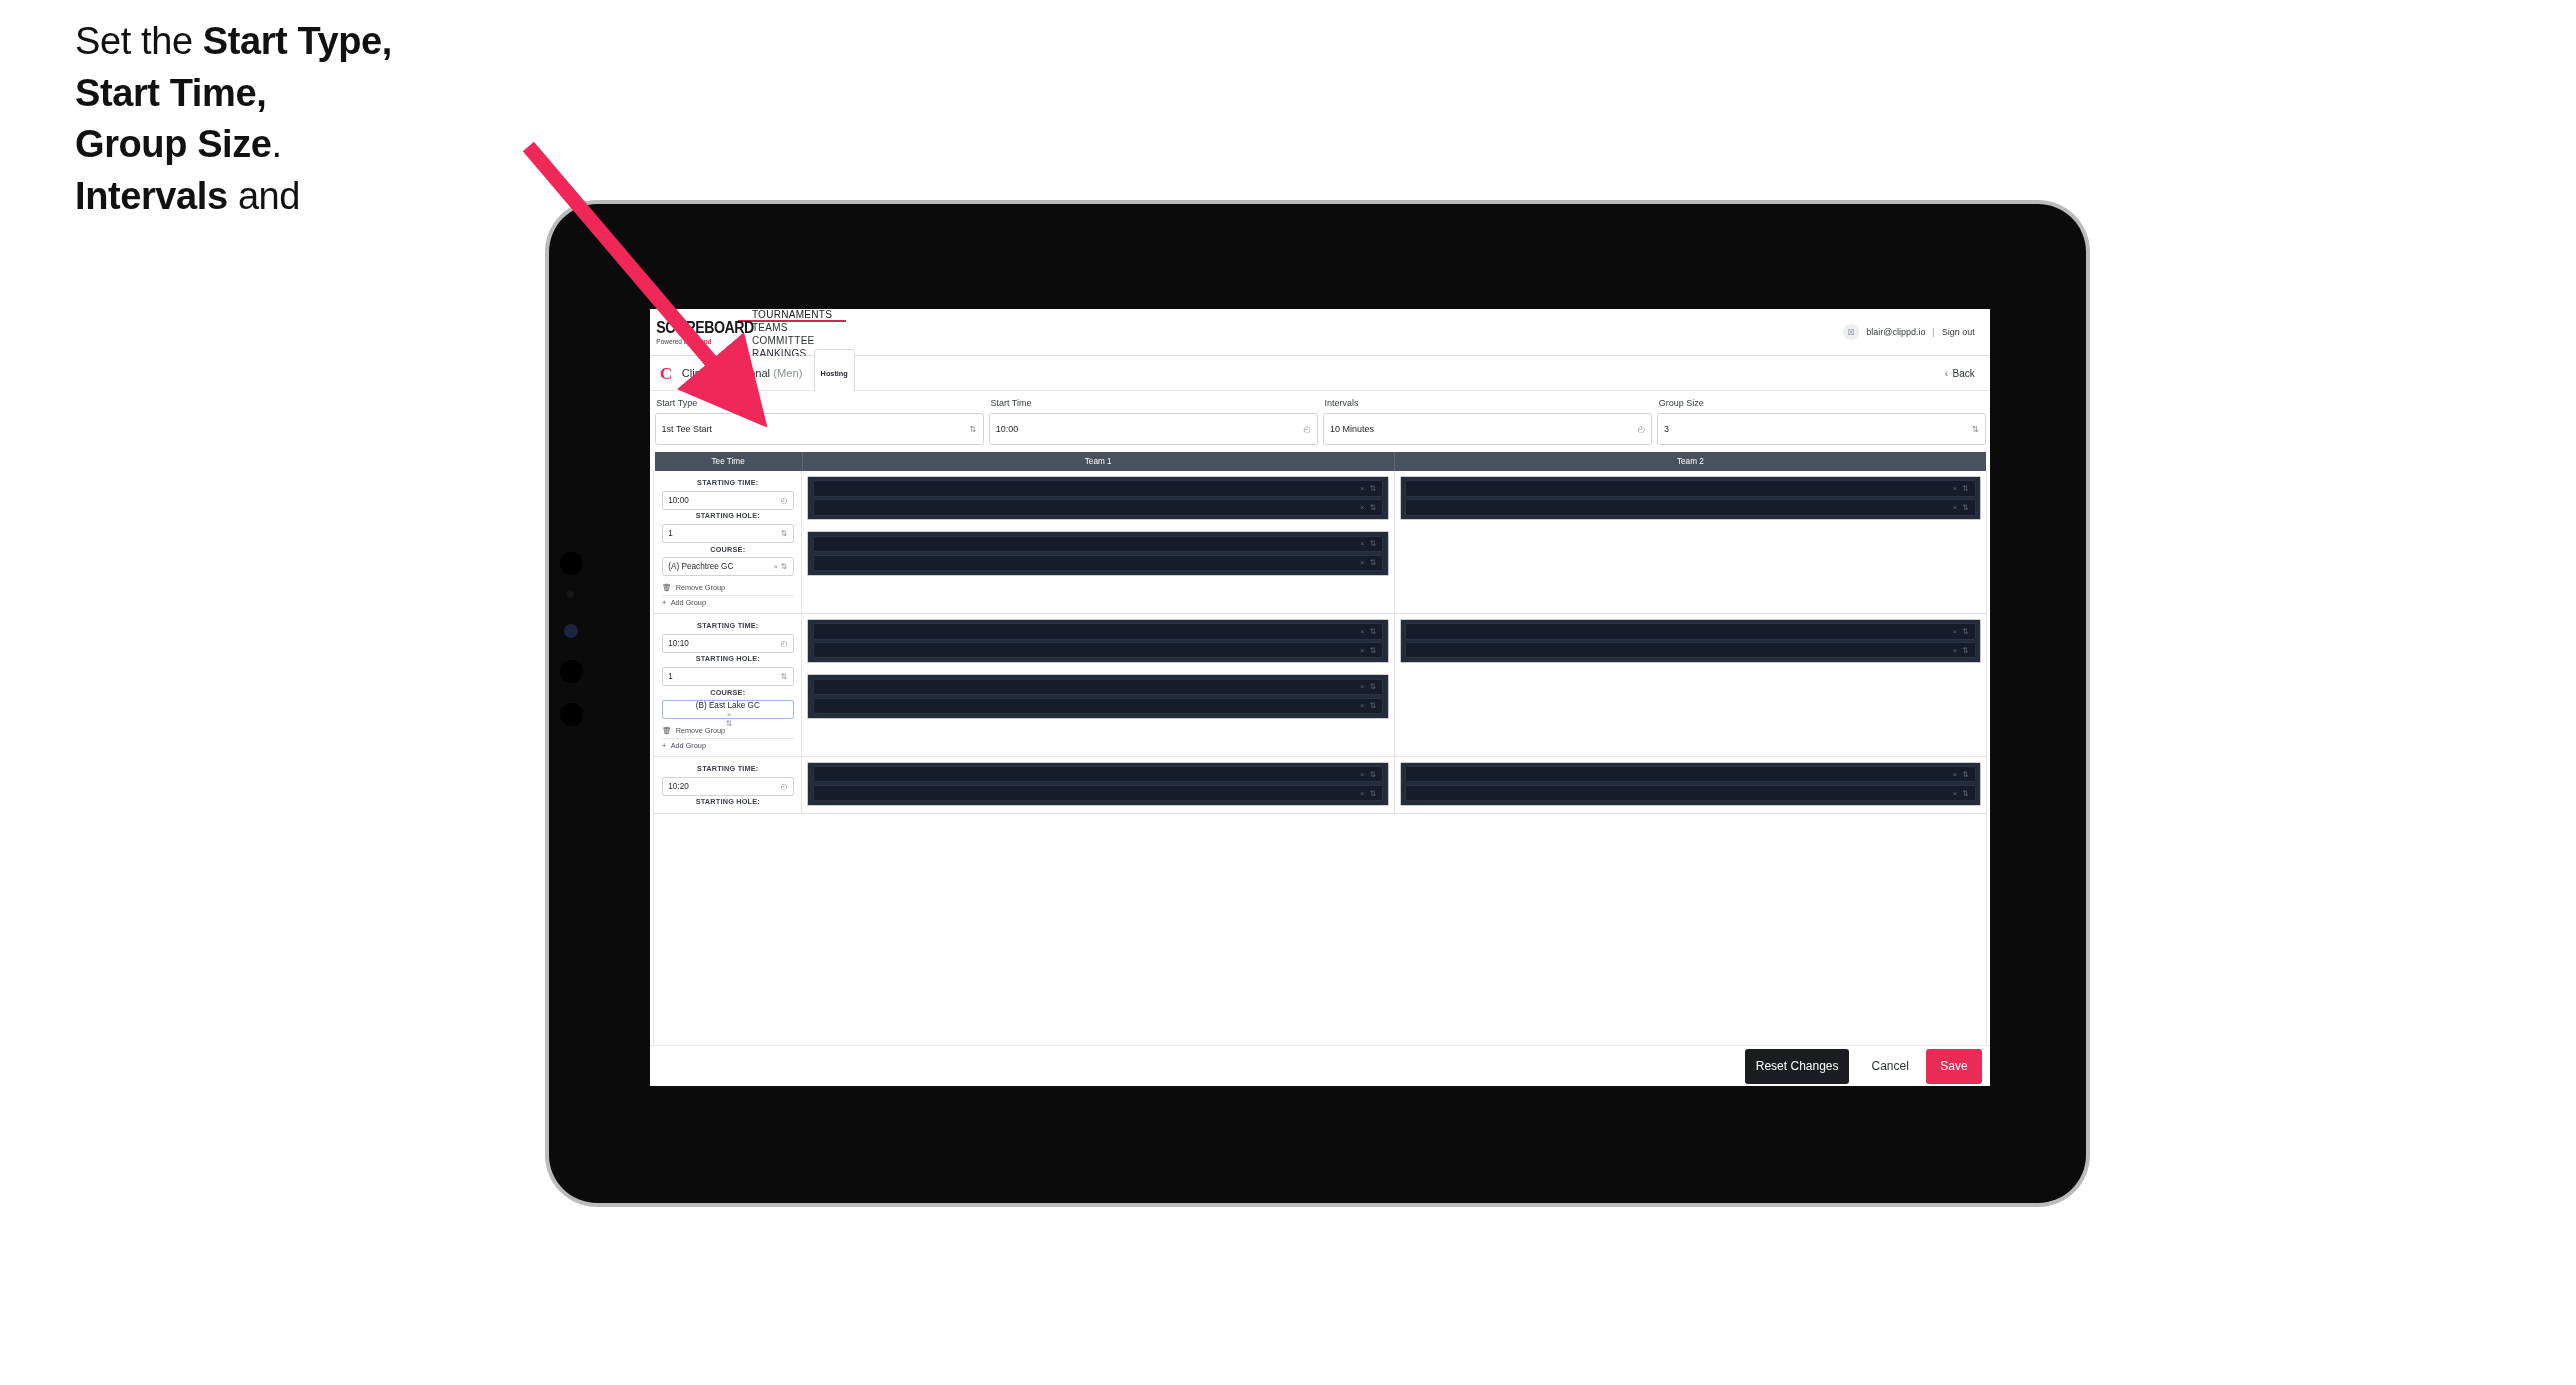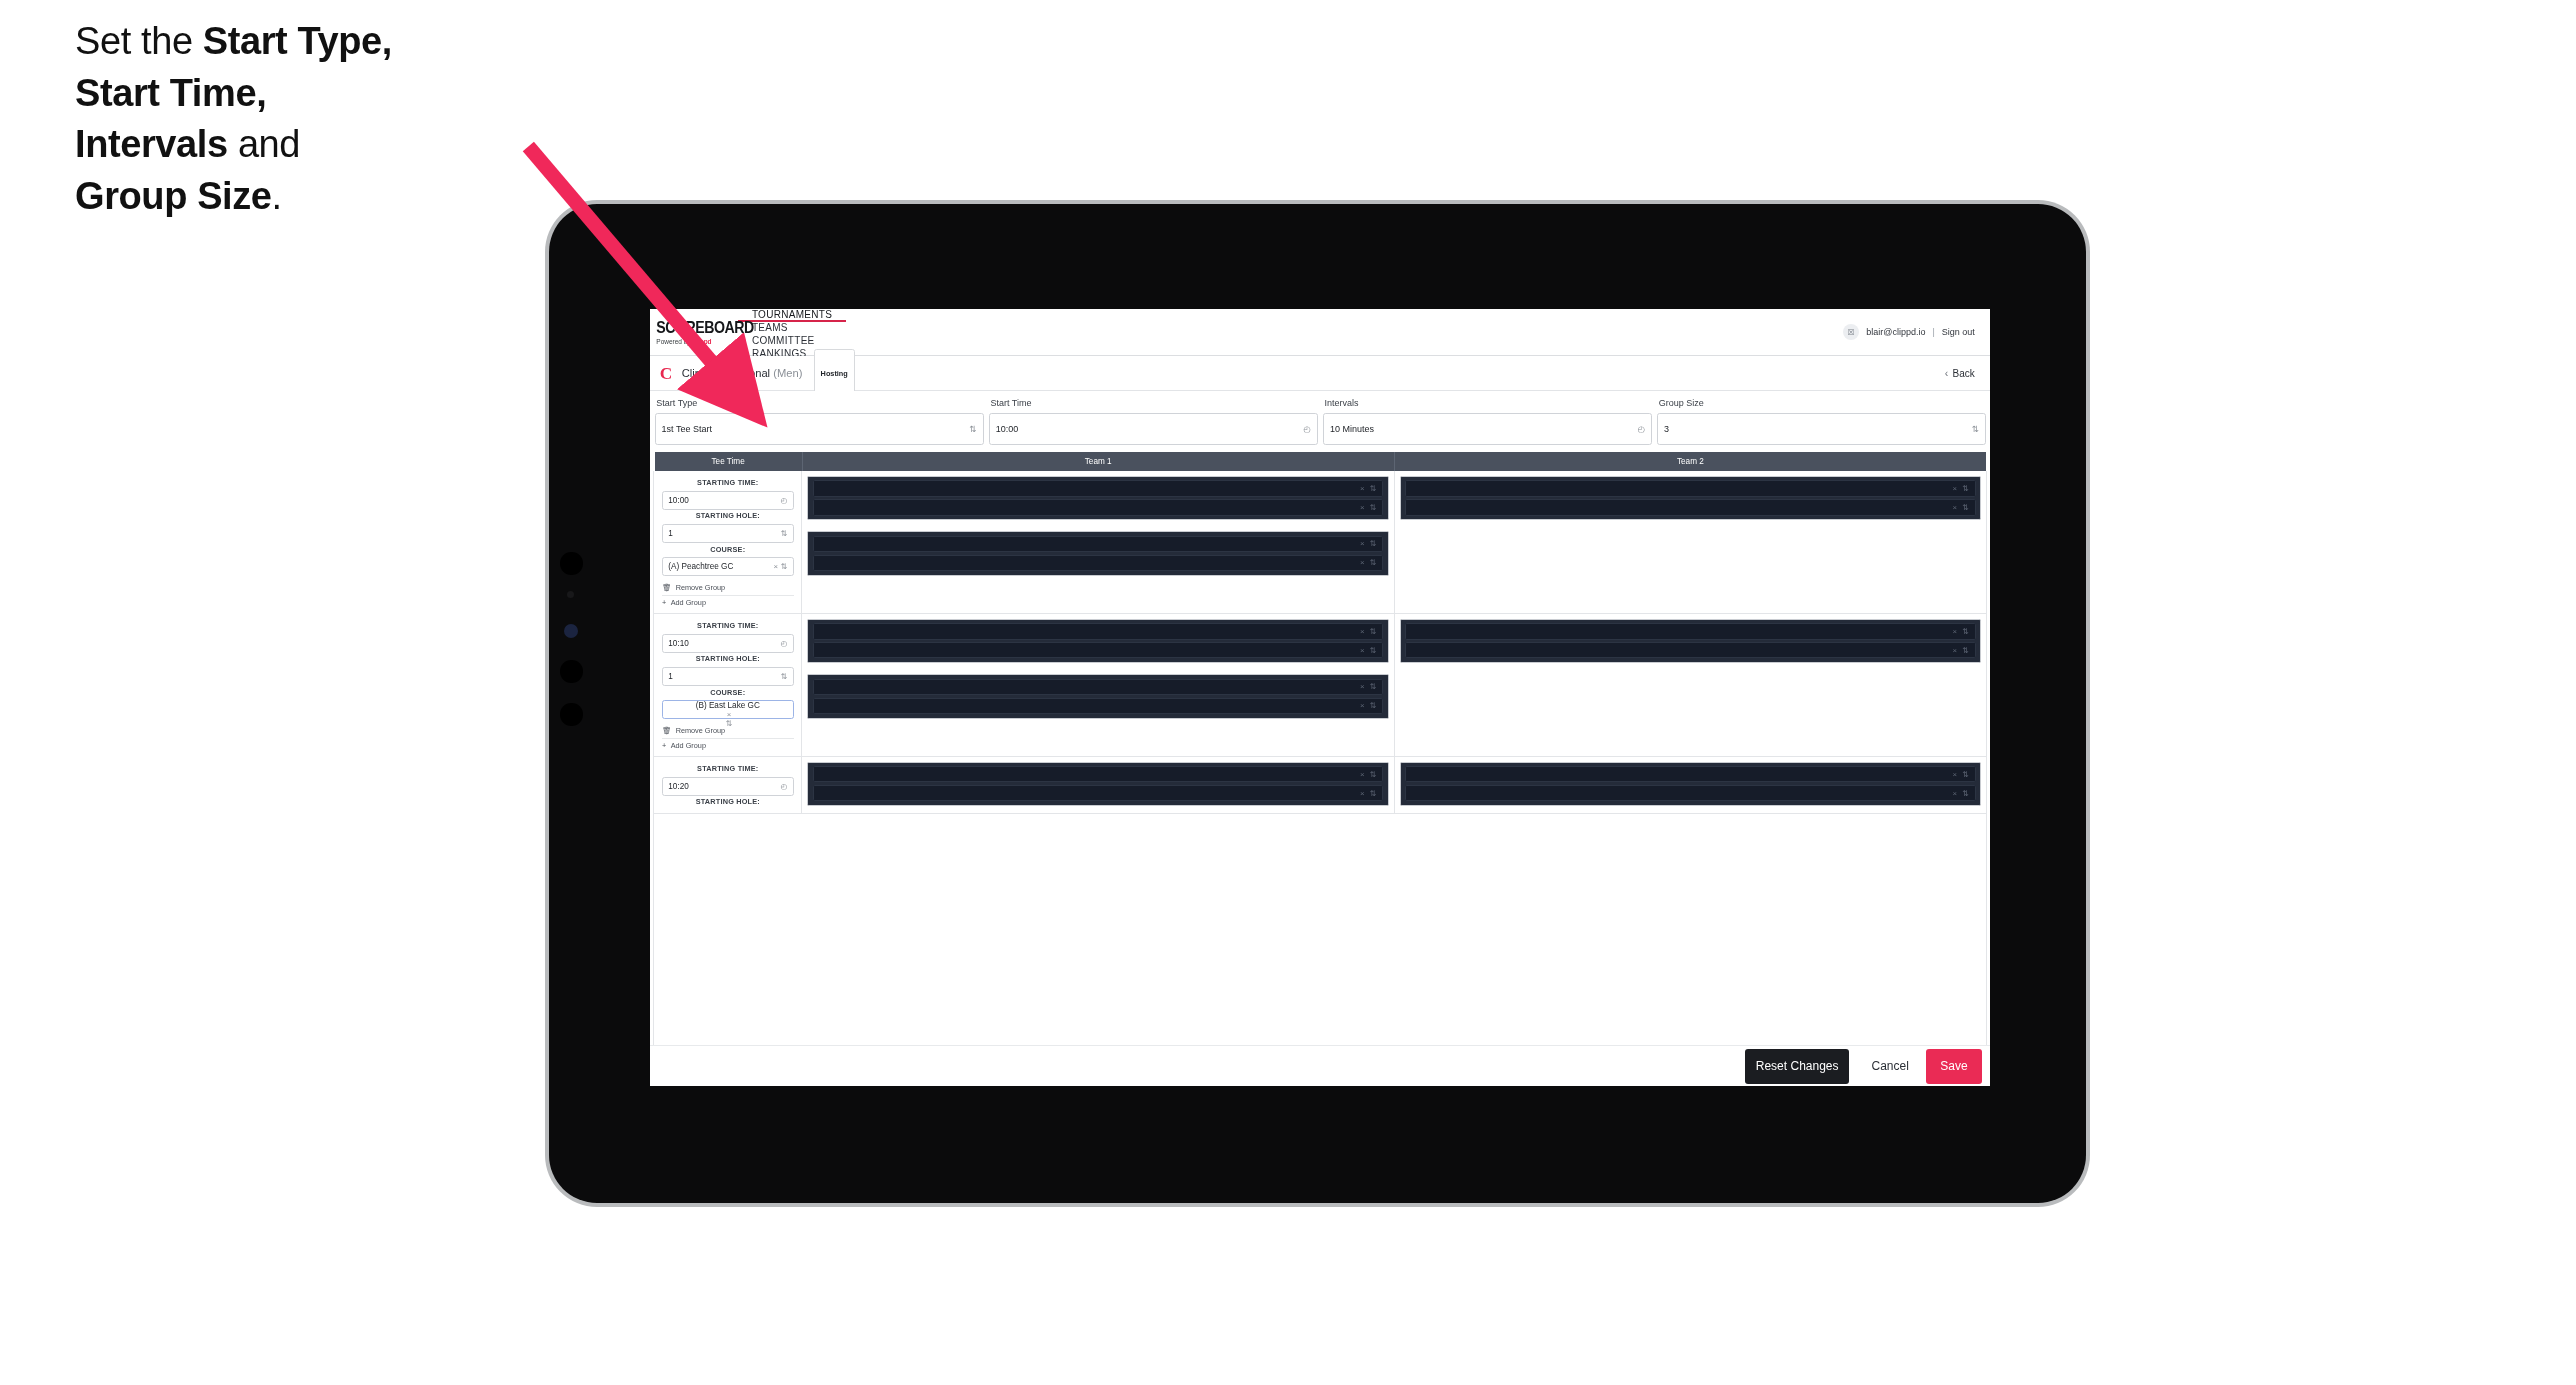--- a/index.html
+++ b/index.html
@@ -294,22 +294,22 @@
   .btn-reset { background: #1b1d21; color: #fff; padding: 0 10.4px; }
   .btn-cancel { background: transparent; color: #2b2f36; padding: 0 14px; margin-left: 8.6px; }
   .btn-save { background: #ea2b55; color: #fff; padding: 0 14px; margin-left: 3.5px; }
 </style>
 </head>
 <body>
 
 <div class="caption">
   <div><span class="reg">Set the </span><b>Start Type,</b></div>
   <div><b>Start Time,</b></div>
+  <div><b>Group Size</b><span class="reg">.</span></div>
   <div><b>Intervals</b><span class="reg"> and</span></div>
-  <div><b>Group Size</b><span class="reg">.</span></div>
 </div>
 
 <svg class="arrow-svg" viewBox="0 0 420 420">
   <defs>
     <marker id="ahead" markerWidth="6" markerHeight="6" refX="2.6" refY="3" orient="auto">
       <path d="M0,0 L6,3 L0,6 z" fill="#f0285a"></path>
     </marker>
   </defs>
   <line x1="12" y1="10" x2="252" y2="292" stroke="#f0285a" stroke-width="17" marker-end="url(#ahead)"></line>
 </svg>

